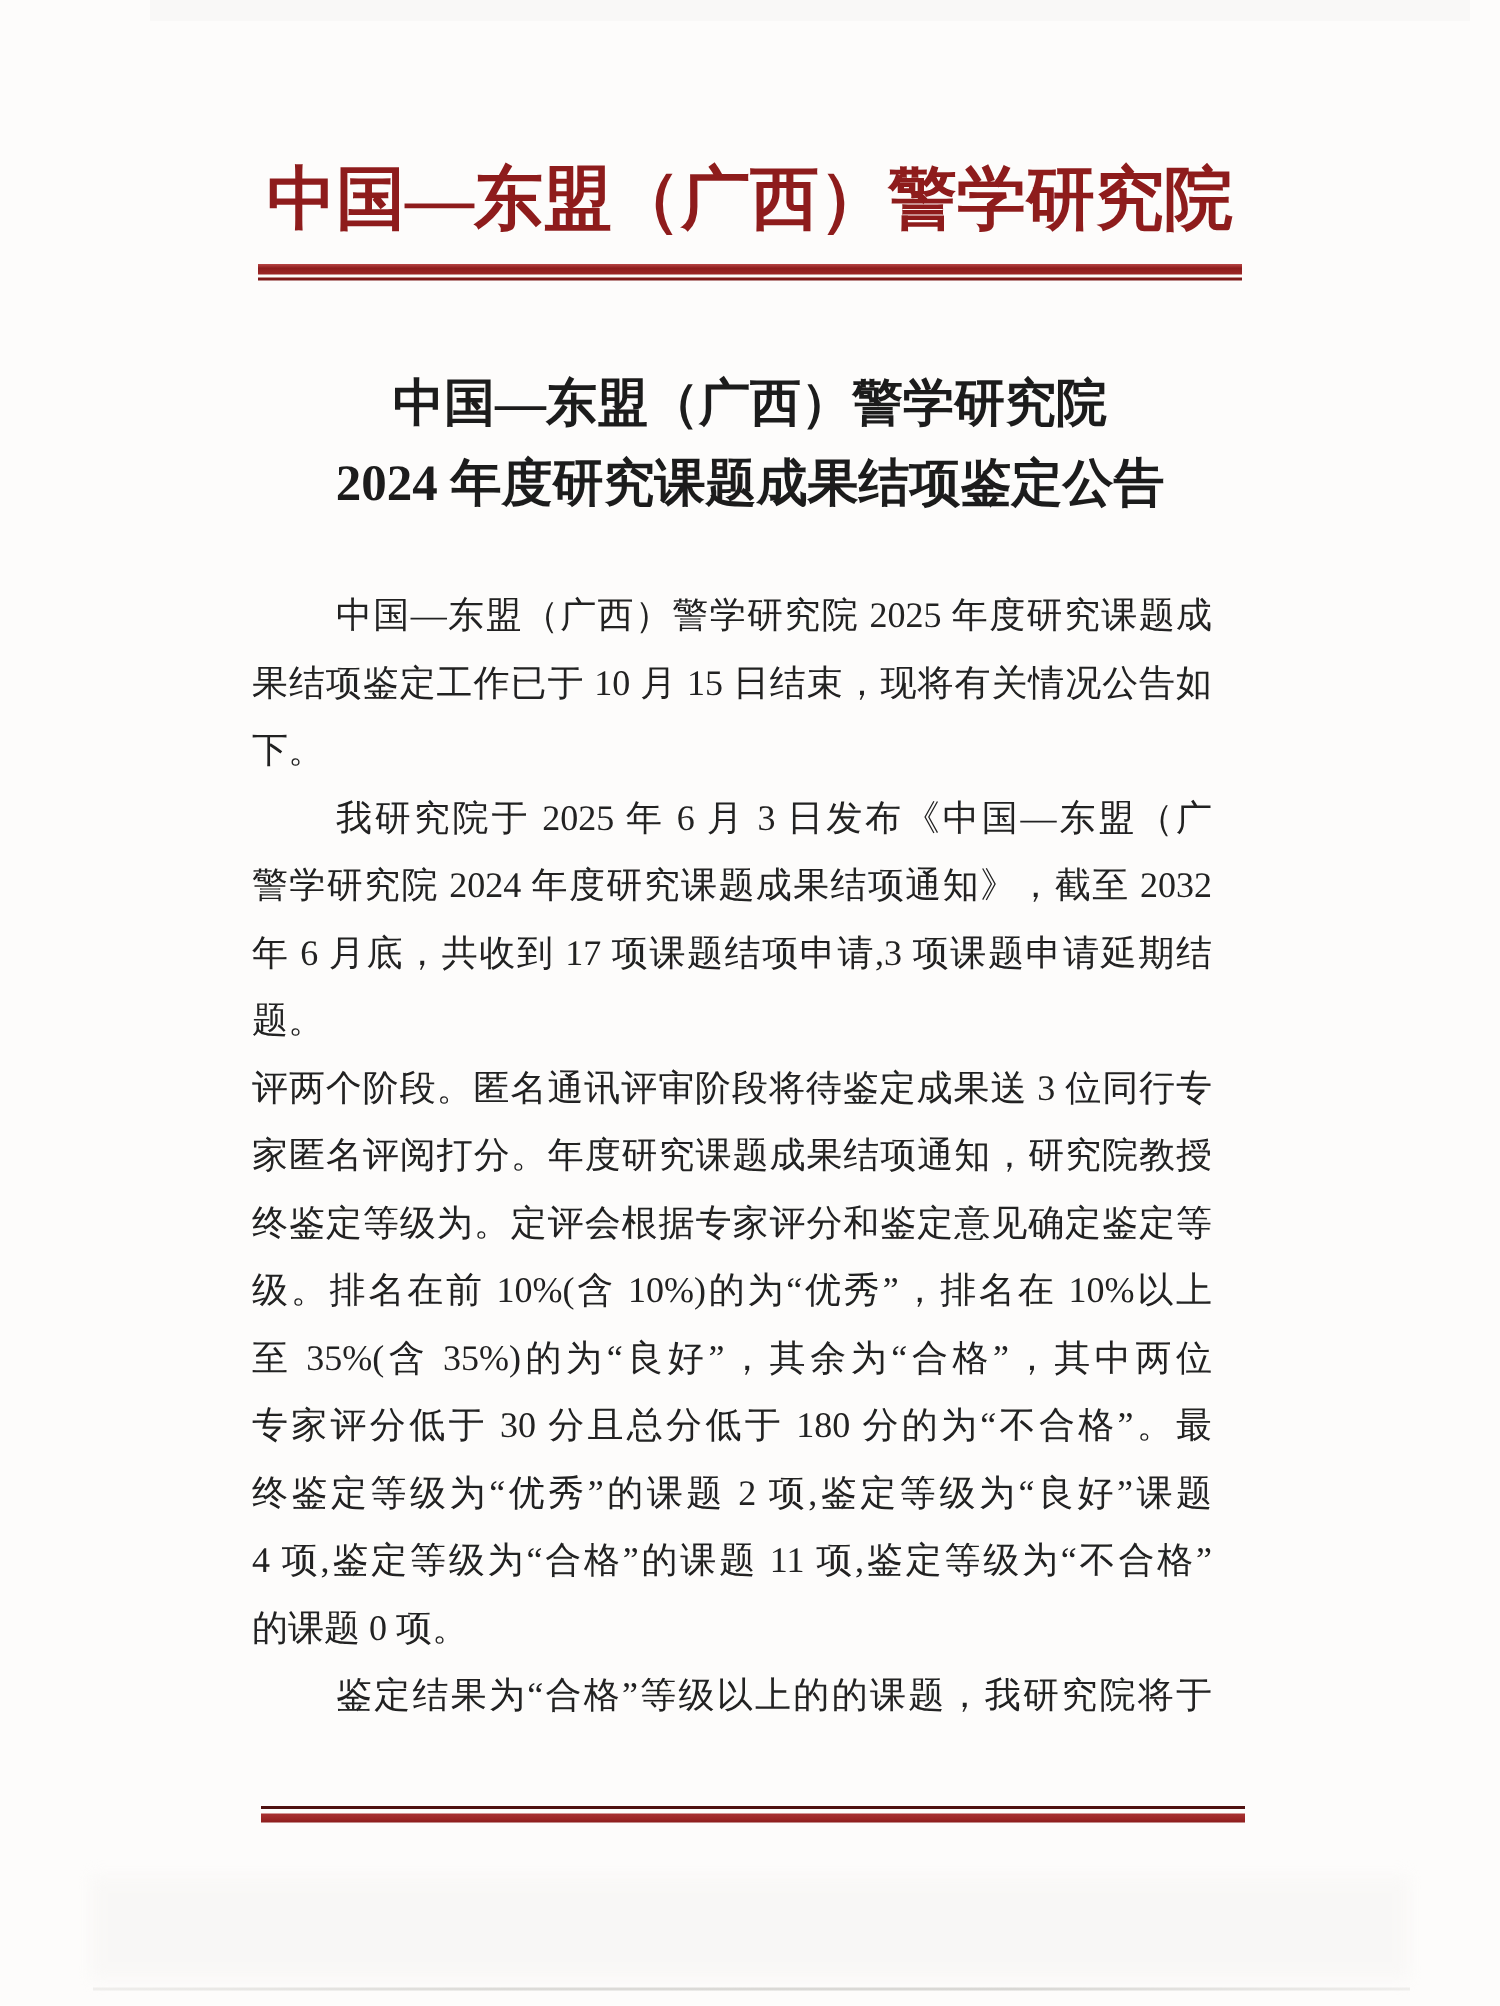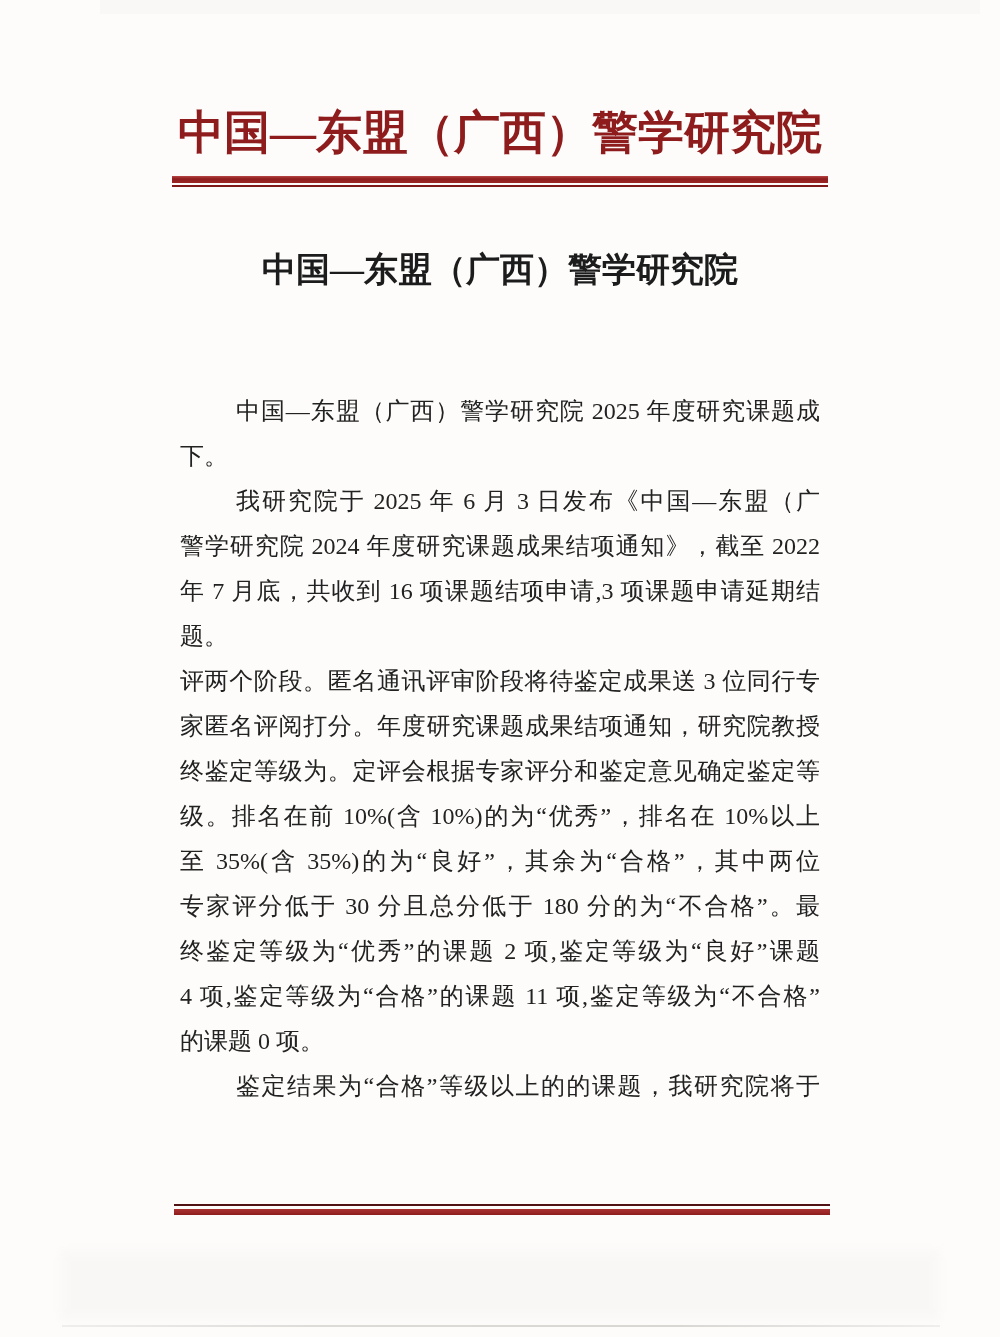--- a/index.html
+++ b/index.html
@@ -58,21 +58,21 @@
   .doc-title {
     position: absolute; top: 243px; left: 0; width: 1000px;
     text-align: center;
     font-size: 34px; font-weight: bold;
     color: var(--text-color, #1c1c1c);
     line-height: 53px;
   }
 
   
   .doc-body {
-    position: absolute; top: 389px; left: 180px; width: 640px;
+    position: absolute; top: 389px; left: 168px; width: 640px;
     font-size: 24px;
     color: #222;
   }
   .para { margin: 0; }
   .line {
     height: 45px; line-height: 45px;
     text-align: justify;
     text-align-last: justify;
     text-justify: inter-character;
     overflow: hidden;
@@ -90,33 +90,35 @@
   <div class="letterhead">中国—东盟（广西）警学研究院</div>
 
   <div class="rule rule-top">
     <div class="thick"></div>
     <div class="gap"></div>
     <div class="thin"></div>
   </div>
 
   <div class="doc-title">
     <div>中国—东盟（广西）警学研究院</div>
+    <div>2024 年度研究课题成果结项鉴定公告</div>
   </div>
 
   <div class="doc-body">
 
     <div class="para">
       <div class="line first">中国—东盟（广西）警学研究院 2025 年度研究课题成</div>
+      <div class="line">果结项鉴定工作已于 10 月 15 日结束，现将有关情况公告如</div>
       <div class="line last">下。</div>
     </div>
 
     <div class="para">
       <div class="line first">我研究院于 2025 年 6 月 3 日发布《中国—东盟（广西）</div>
-      <div class="line">警学研究院 2024 年度研究课题成果结项通知》，截至 2022</div>
-      <div class="line">年 7 月底，共收到 16 项课题结项申请,3 项课题申请延期结</div>
+      <div class="line">警学研究院 2024 年度研究课题成果结项通知》，截至 2032</div>
+      <div class="line">年 6 月底，共收到 17 项课题结项申请,3 项课题申请延期结</div>
       <div class="line last">题。</div>
     </div>
 
     <div class="para">
       <div class="line">评两个阶段。匿名通讯评审阶段将待鉴定成果送 3 位同行专</div>
       <div class="line">家匿名评阅打分。年度研究课题成果结项通知，研究院教授</div>
       <div class="line">终鉴定等级为。定评会根据专家评分和鉴定意见确定鉴定等</div>
       <div class="line">级。排名在前 10%(含 10%)的为“优秀”，排名在 10%以上</div>
       <div class="line">至 35%(含 35%)的为“良好”，其余为“合格”，其中两位</div>
       <div class="line">专家评分低于 30 分且总分低于 180 分的为“不合格”。最</div>

